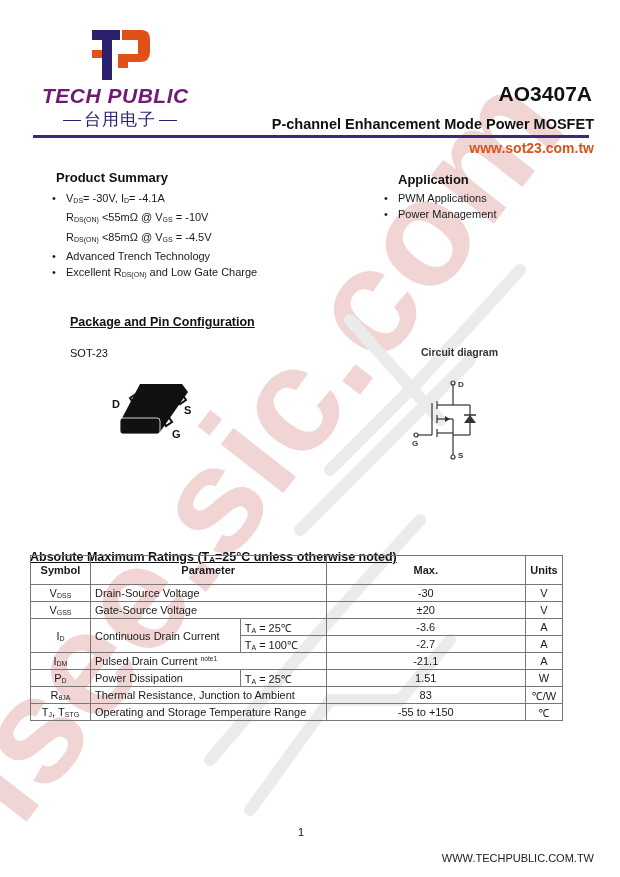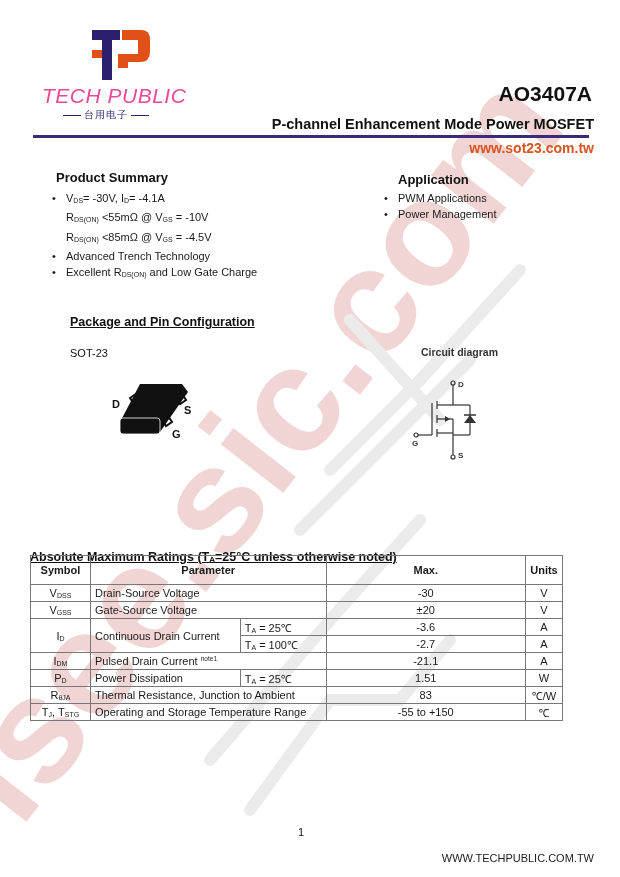--- a/index.html
+++ b/index.html
@@ -2,23 +2,23 @@
 <html><head>
 <meta charset="utf-8">
 <style>
   html, body { margin: 0; padding: 0; background: #ffffff; }
   body { width: 620px; height: 877px; position: relative; overflow: hidden;
          font-family: "Liberation Sans", sans-serif; color: #111; }
   .abs { position: absolute; }
 
   
   .logo-mark { left: 90px; top: 28px; width: 62px; height: 54px; }
-  .logo-text { left: 42px; top: 84px; font-size: 21px; font-weight: normal; font-style: italic;
-               color: #ec4899; letter-spacing: 0.5px; }
-  .logo-sub { left: 60px; top: 108px; font-size: 10px; color: #2b1f6e; letter-spacing: 1px; }
+  .logo-text { left: 42px; top: 84px; font-size: 21px; font-weight: bold; font-style: italic;
+               color: #701a75; letter-spacing: 0.5px; }
+  .logo-sub { left: 60px; top: 108px; font-size: 17px; color: #2b1f6e; letter-spacing: 1px; }
   .logo-sub::before, .logo-sub::after { content: ""; display: inline-block; width: 18px; height: 1px;
                background: #2b1f6e; vertical-align: middle; margin: 0 3px; }
   .part-no { right: 28px; top: 82px; font-size: 21px; font-weight: bold; color: #111; }
   .subtitle { right: 26px; top: 116px; font-size: 14.5px; font-weight: bold; color: #111; }
   .rule { left: 33px; top: 135px; width: 556px; height: 3px; background: #3a2a78; }
   .site { right: 26px; top: 140px; font-size: 14px; font-weight: bold; color: #d9541e; }
 
   
   .h-summary { left: 56px; top: 170px; font-size: 13px; font-weight: bold; }
   .list { margin: 0; padding: 0; list-style: none; font-size: 11px; color: #1a1a1a; }

